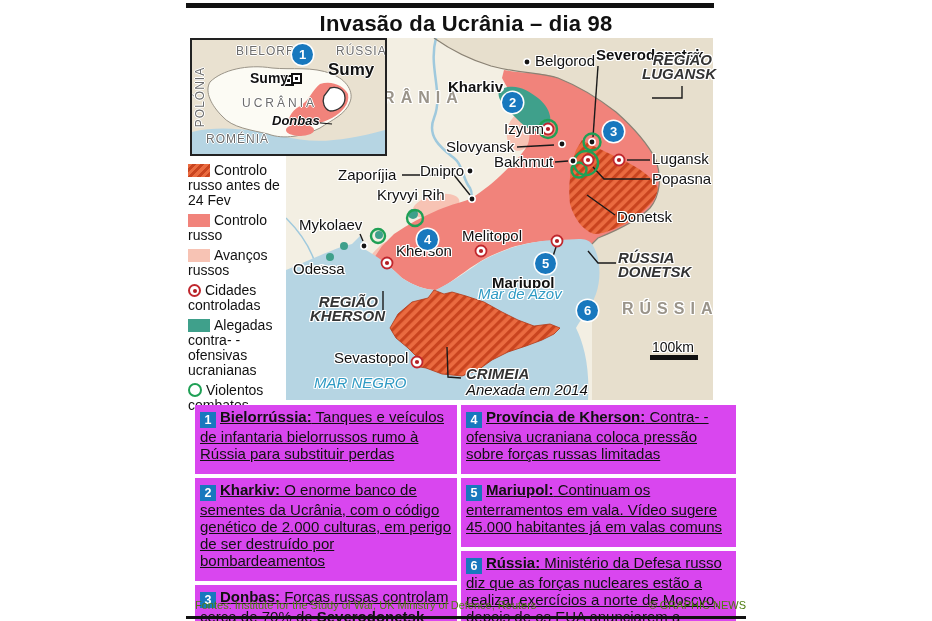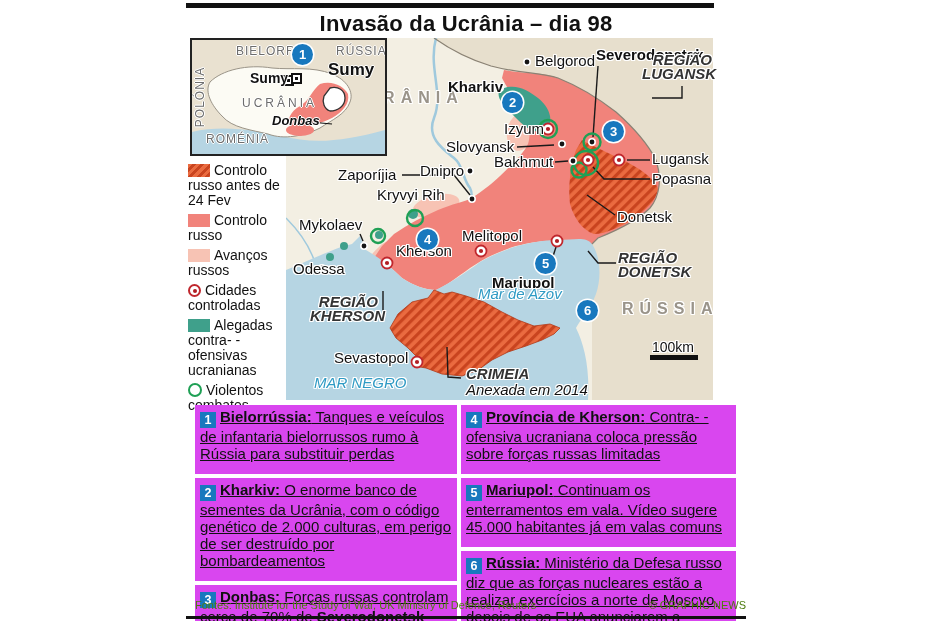--- a/index.html
+++ b/index.html
@@ -204,21 +204,21 @@
     <div class="mlabel" style="left:52px;top:129px;">Zaporíjia</div>
     <div class="mlabel" style="left:60px;top:149px;margin-left:31px;">Kryvyi Rih</div>
     <div class="mlabel" style="left:13px;top:179px;">Mykolaev</div>
     <div class="mlabel" style="left:7px;top:223px;">Odessa</div>
     <div class="mlabel" style="left:110px;top:205px;">Kherson</div>
     <div class="mlabel" style="left:176px;top:190px;">Melitopol</div>
     <div class="mlabel bold" style="left:206px;top:237px;">Mariupol</div>
     <div class="mlabel" style="left:366px;top:113px;">Lugansk</div>
     <div class="mlabel" style="left:366px;top:133px;">Popasna</div>
     <div class="mlabel" style="left:331px;top:171px;">Donetsk</div>
-    <div class="mlabel region wrap" style="left:332px;top:213px;width:64px;">REGIÃO DONETSK</div>
+    <div class="mlabel region wrap" style="left:332px;top:213px;width:64px;">RÚSSIA DONETSK</div>
     <div class="mlabel region wrap" style="left:24px;top:257px;width:68px;text-align:right;">REGIÃO KHERSON</div>
     <div class="mlabel" style="left:48px;top:312px;">Sevastopol</div>
     <div class="mlabel sea" style="left:28px;top:337px;">MAR NEGRO</div>
     <div class="mlabel sea" style="left:192px;top:248px;">Mar de Azov</div>
     <div class="mlabel region" style="left:180px;top:329px;font-size:15px;">CRIMEIA</div>
     <div class="mlabel" style="left:180px;top:344px;font-style:italic;">Anexada em 2014</div>
     <div class="mlabel scale-label" style="left:366px;top:301px;">100km</div>
 
     <div class="badge" style="left:216px;top:54px;">2</div>
     <div class="badge" style="left:317px;top:83px;">3</div>

